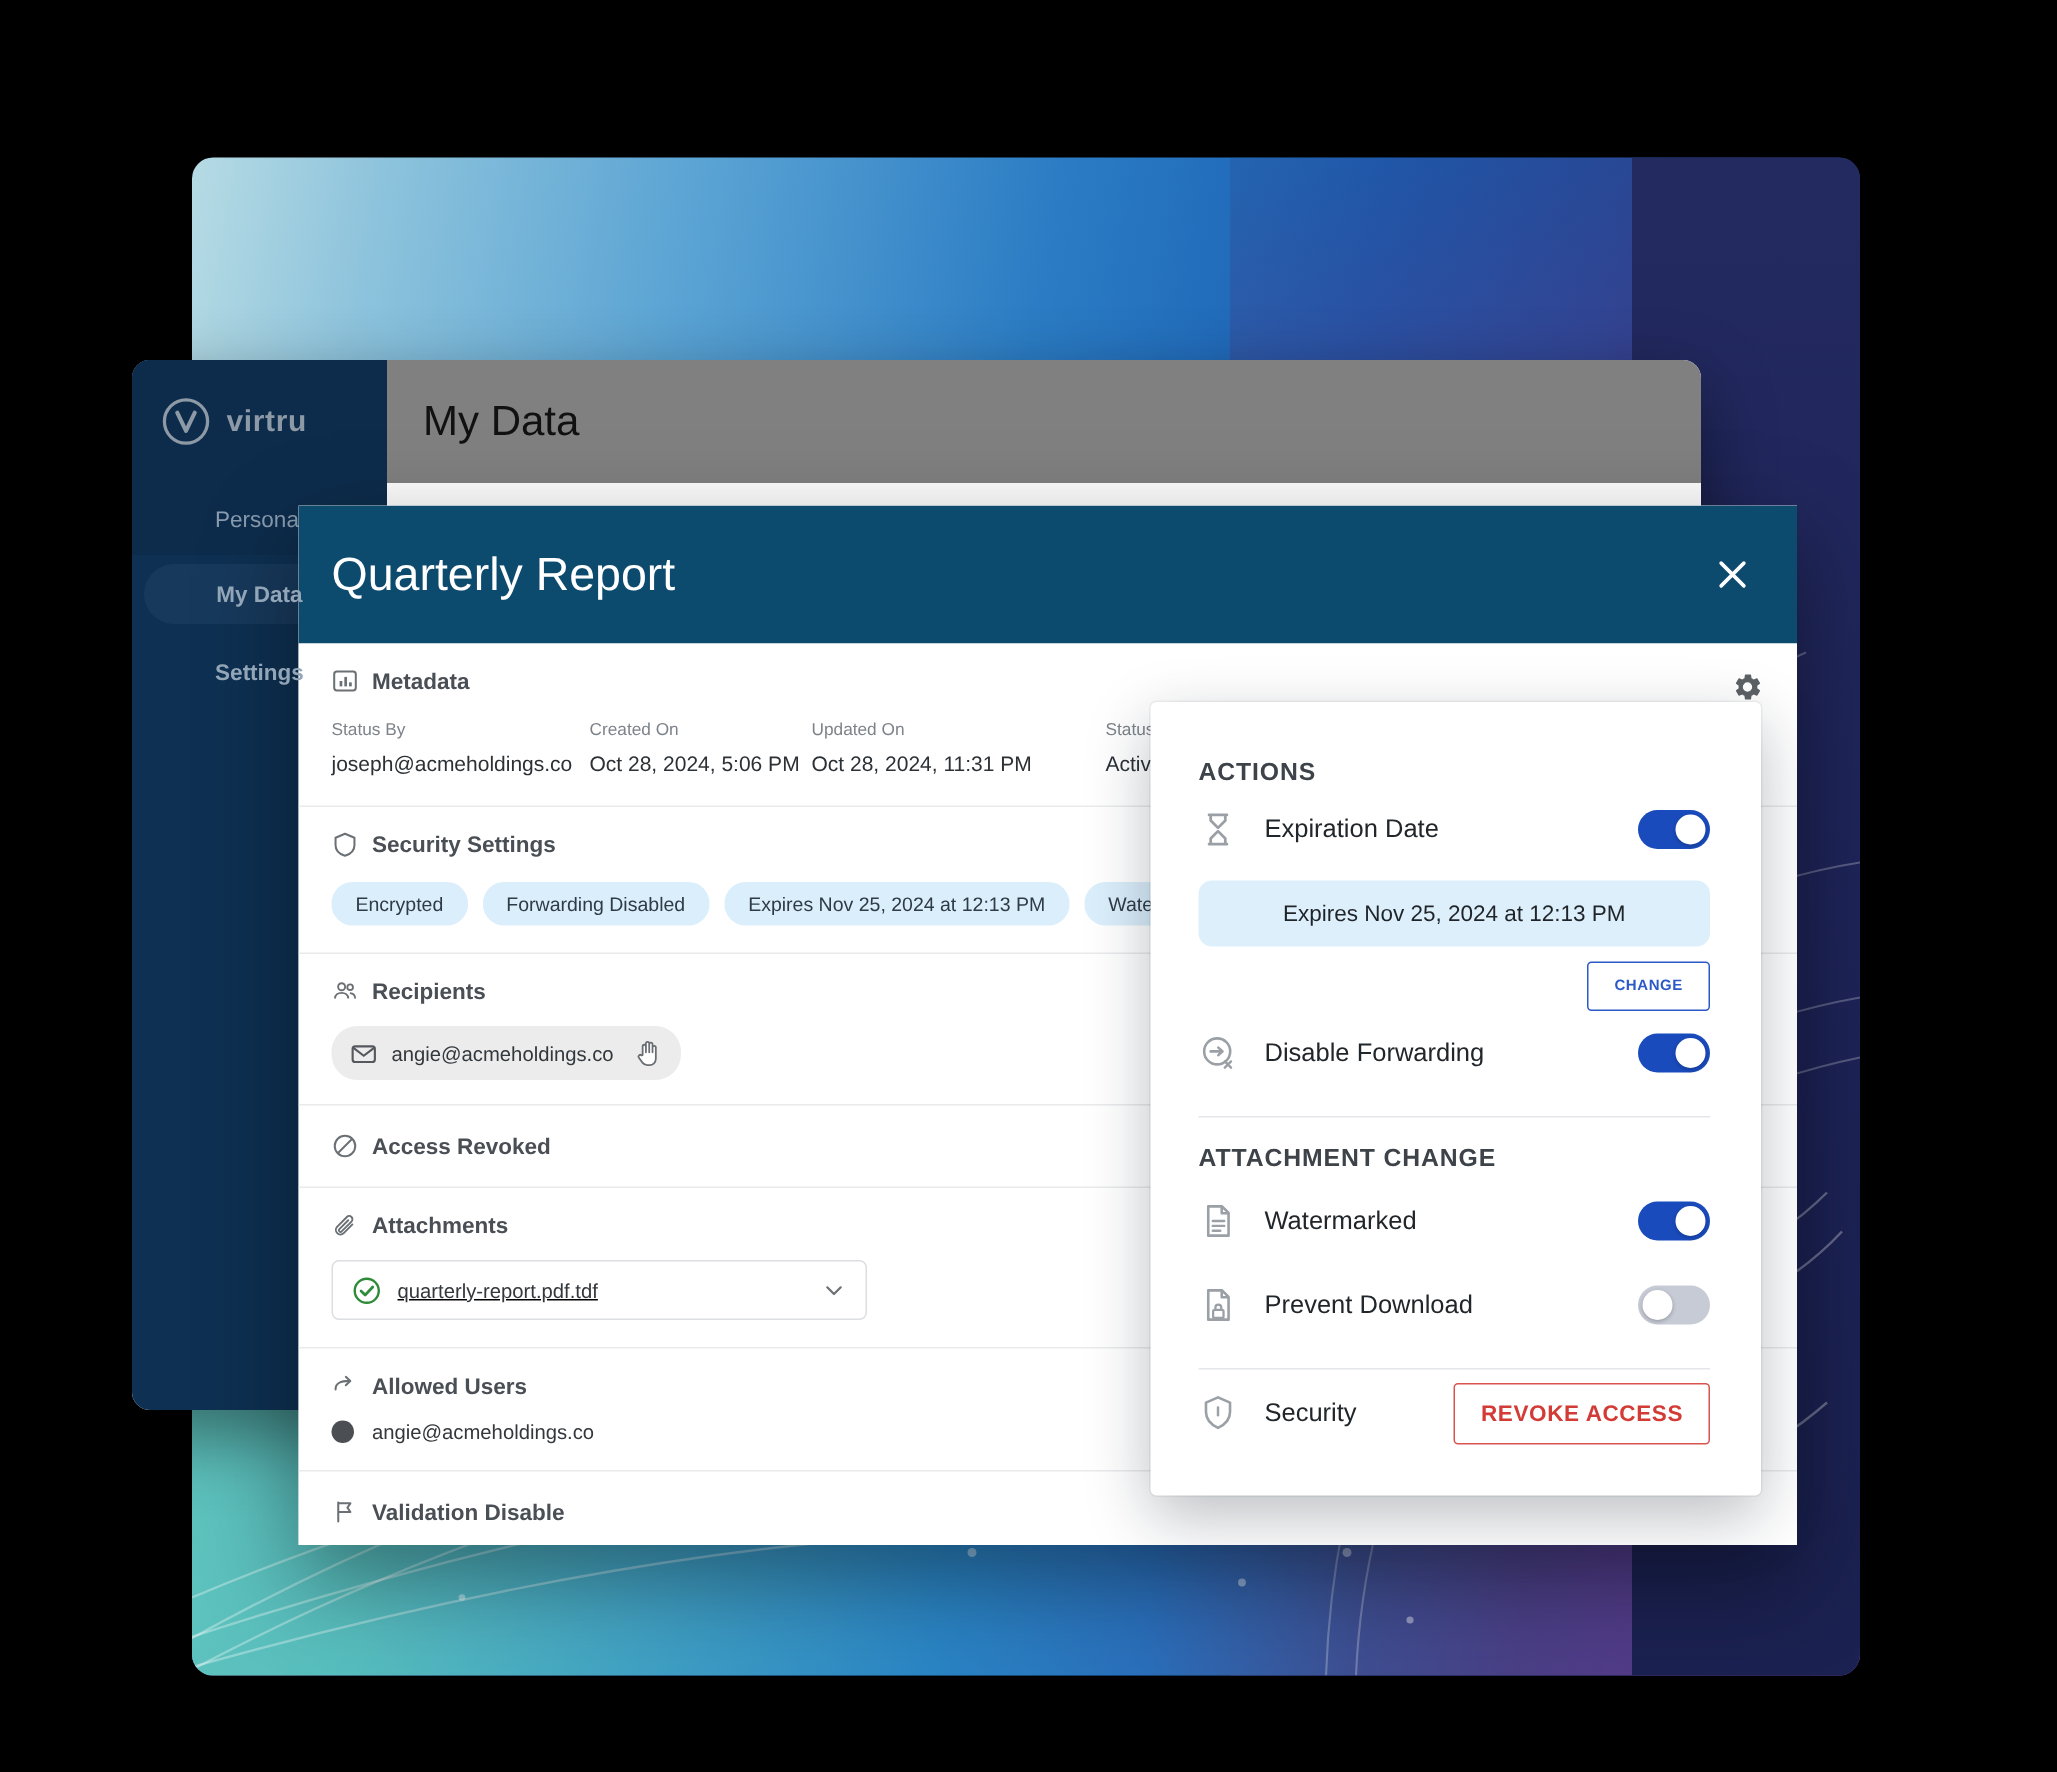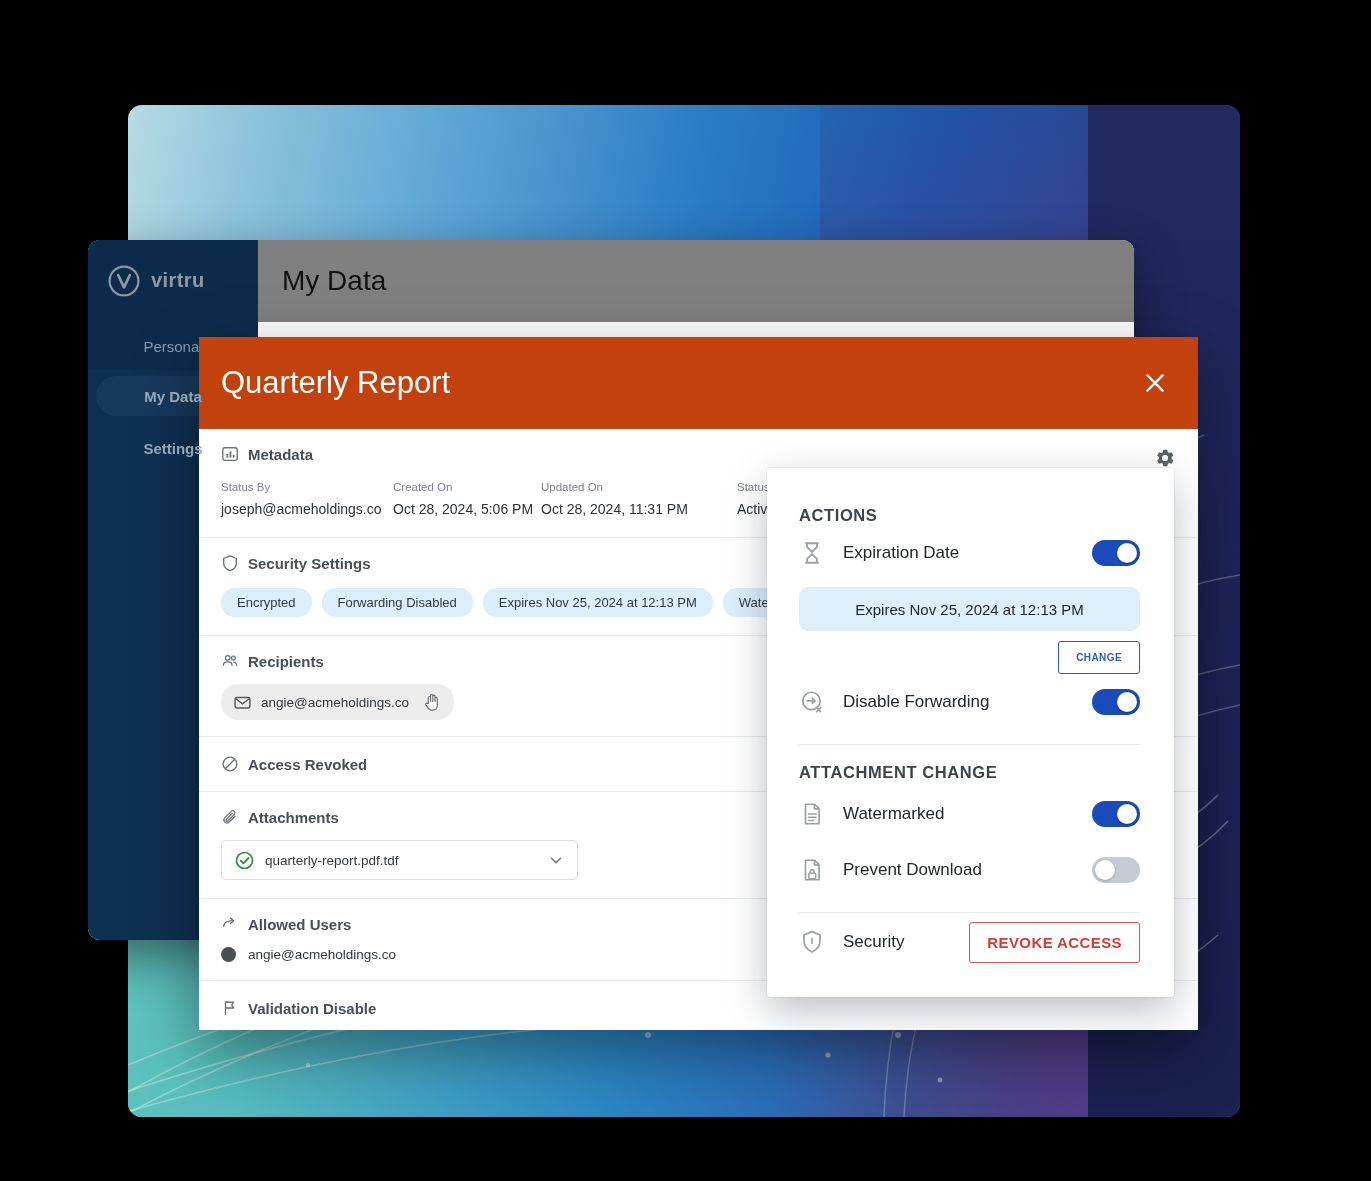--- a/index.html
+++ b/index.html
@@ -81,21 +81,21 @@
 
   
   .modal {
     position:absolute; left:199px; top:337px;
     width:999px; height:693px;
     background:#fff;
     box-shadow: 0 22px 60px rgba(0,0,0,.42);
     overflow:hidden;
   }
   .modal-header {
-    height:92px; background:#c2410c;
+    height:92px; background:#0c4a6e;
     display:flex; align-items:center; justify-content:space-between;
     padding: 0 26px 0 22px;
   }
   .modal-title { color:#fff; font-size:31px; }
   .modal-close {
     width:34px; height:34px; display:flex; align-items:center; justify-content:center;
     cursor:pointer;
   }
   .modal-body { position:relative; height:601px; background:#fff; }
 
@@ -133,21 +133,21 @@
   
   .recips { padding: 14px 0 16px 0; }
   .recip-chip {
     display:inline-flex; align-items:center; gap:9px;
     background:#ececec; border-radius:17px; padding:7px 10px 7px 12px;
     font-size:13.5px; color:#33383d;
   }
   .cursor-hand { width:22px; height:22px; margin-left:4px; }
 
   
-  .attach-wrap { padding: 14px 0 18px 0; }
+  .attach-wrap { padding: 14px 0 18px 0; text-decoration: underline; }
   .attach-box {
     width:357px; height:40px; border:1px solid #dcdee1; border-radius:5px;
     display:flex; align-items:center; padding: 0 12px; gap:10px; cursor:pointer;
     background:#fff;
   }
   .attach-name { font-size:13.5px; color:#33383d; flex:1; }
 
   
   .allowed-wrap { padding: 14px 0 18px 0; display:flex; align-items:center; gap:12px; }
   .dot-avatar { width:15px; height:15px; border-radius:50%; background:#4b4f54; }

